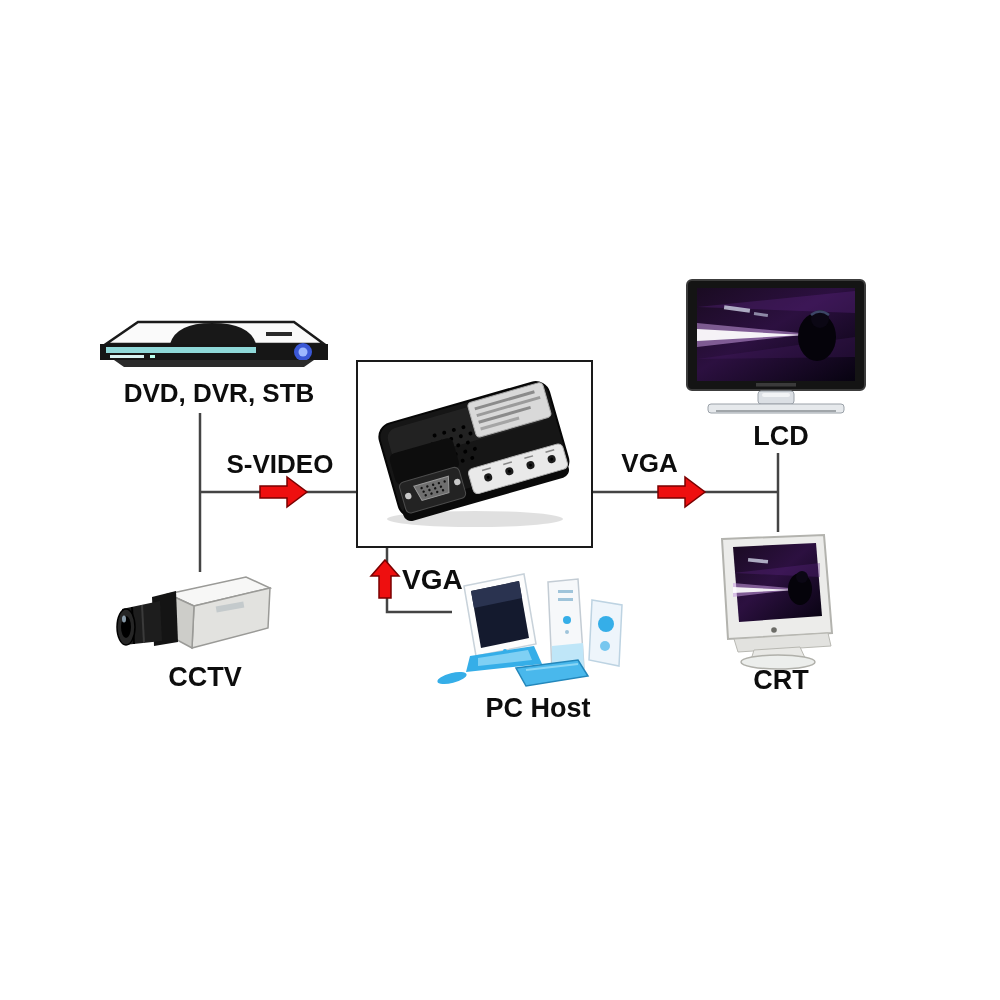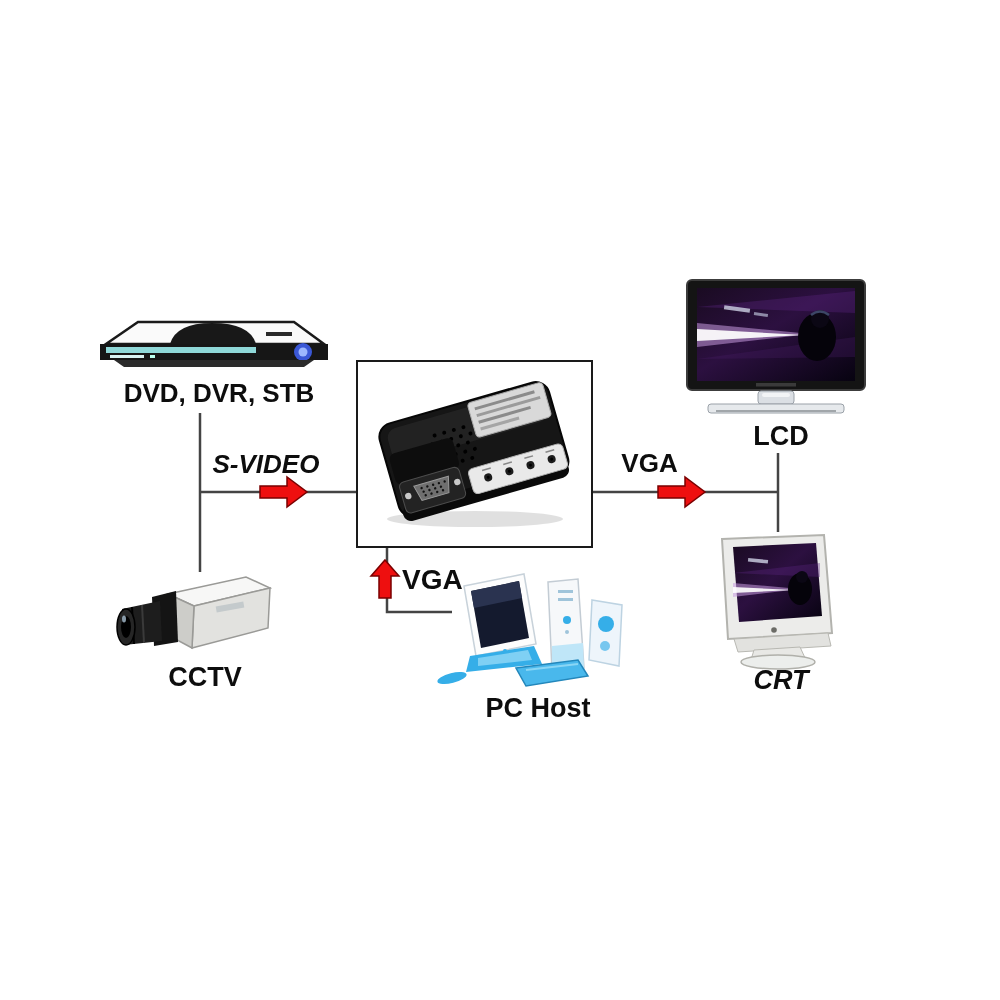--- a/index.html
+++ b/index.html
@@ -57,21 +57,21 @@
     <rect x="2" y="29" width="228" height="16" fill="#161616"></rect>
     <rect x="8" y="32" width="150" height="6" fill="#8fd8d8"></rect>
     <rect x="12" y="40" width="34" height="3" fill="#d8f2f2"></rect>
     <rect x="52" y="40" width="5" height="3" fill="#bfe"></rect>
     <circle cx="205" cy="37" r="9" fill="#3a57d6"></circle>
     <circle cx="205" cy="37" r="4.5" fill="#9db7ff"></circle>
     <polygon points="16,45 216,45 206,52 26,52" fill="#2b2b2b"></polygon>
   </svg>
   <div class="lbl lbl-26" style="left:99px;top:379px;width:240px;">DVD, DVR, STB</div>
 
-  <div class="lbl lbl-26" style="left:191px;top:450px;width:150px;font-style:italic;">S-VIDEO</div>
+  <div class="lbl lbl-26" style="left:205px;top:450px;width:150px;">S-VIDEO</div>
 
   <div id="converter-box">
     <svg width="212" height="162" viewBox="0 0 212 162">
       <ellipse cx="106" cy="146" rx="88" ry="8" fill="#000" opacity="0.12"></ellipse>
       <g transform="rotate(-16 106 80)">
         <rect x="18" y="28" width="176" height="96" rx="14" fill="#161616" stroke="#060606" stroke-width="2"></rect>
         <rect x="20" y="112" width="172" height="16" rx="8" fill="#0a0a0a"></rect>
         <rect x="26" y="34" width="160" height="34" rx="10" fill="#2e2e2e" opacity="0.55"></rect>
 
         <rect x="112" y="30" width="78" height="36" rx="4" fill="#d9d9d9" stroke="#aaa"></rect>
@@ -193,21 +193,21 @@
     <polygon points="21,50 88,56 21,64" fill="#c79bdf" opacity="0.55"></polygon>
     <polygon points="21,54 82,57 21,60" fill="#ffffff" opacity="0.9"></polygon>
     <ellipse cx="88" cy="56" rx="12" ry="16" fill="#05030a"></ellipse>
     <circle cx="90" cy="44" r="6" fill="#0b0714"></circle>
     <rect x="36" y="26" width="20" height="3.5" fill="#cfd3e6" opacity="0.8" transform="rotate(6 46 28)"></rect>
     <circle cx="62" cy="97" r="2.8" fill="#6b6b66"></circle>
     <polygon points="22,106 116,100 119,113 26,119" fill="#e2e2df" stroke="#b8b8b2"></polygon>
     <polygon points="42,117 88,114 94,127 38,130" fill="#e8e8e5" stroke="#b8b8b2"></polygon>
     <ellipse cx="66" cy="129" rx="37" ry="7" fill="#eceeec" stroke="#b0b0aa" stroke-width="1.5"></ellipse>
   </svg>
-  <div class="lbl lbl-27" style="left:721px;top:666px;width:120px;font-style:italic;">CRT</div>
+  <div class="lbl lbl-27" style="left:721px;top:666px;width:120px;">CRT</div>
 
   <svg class="abs" style="left:116px;top:572px;" width="162" height="94" viewBox="0 0 162 94">
     <polygon points="52,22 130,5 154,16 78,34" fill="#f7f7f6" stroke="#9a9a97" stroke-width="1.5"></polygon>
     <polygon points="78,34 154,16 152,56 76,76" fill="#e2e2df" stroke="#9a9a97" stroke-width="1.5"></polygon>
     <polygon points="52,22 78,34 76,76 50,62" fill="#cdcdc9" stroke="#9a9a97" stroke-width="1.5"></polygon>
     <rect x="100" y="32" width="28" height="6" fill="#c4cacc" transform="rotate(-10 114 35)"></rect>
     <polygon points="36,25 60,19 62,70 38,74" fill="#141414"></polygon>
     <polygon points="6,37 44,29 46,69 8,73" fill="#1d1d1d"></polygon>
     <line x1="16" y1="35" x2="18" y2="72" stroke="#000" stroke-width="2"></line>
     <line x1="26" y1="33" x2="28" y2="71" stroke="#3a3a3a" stroke-width="2"></line>

